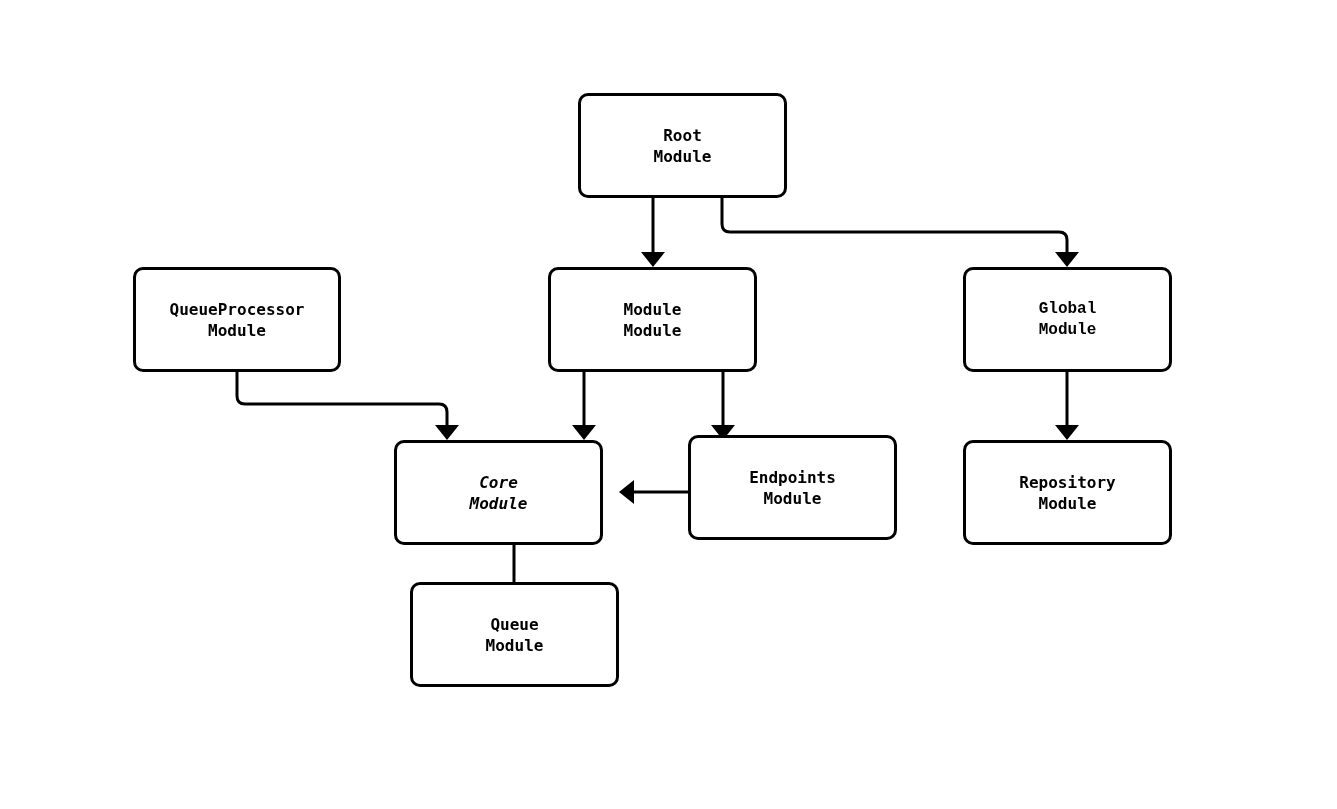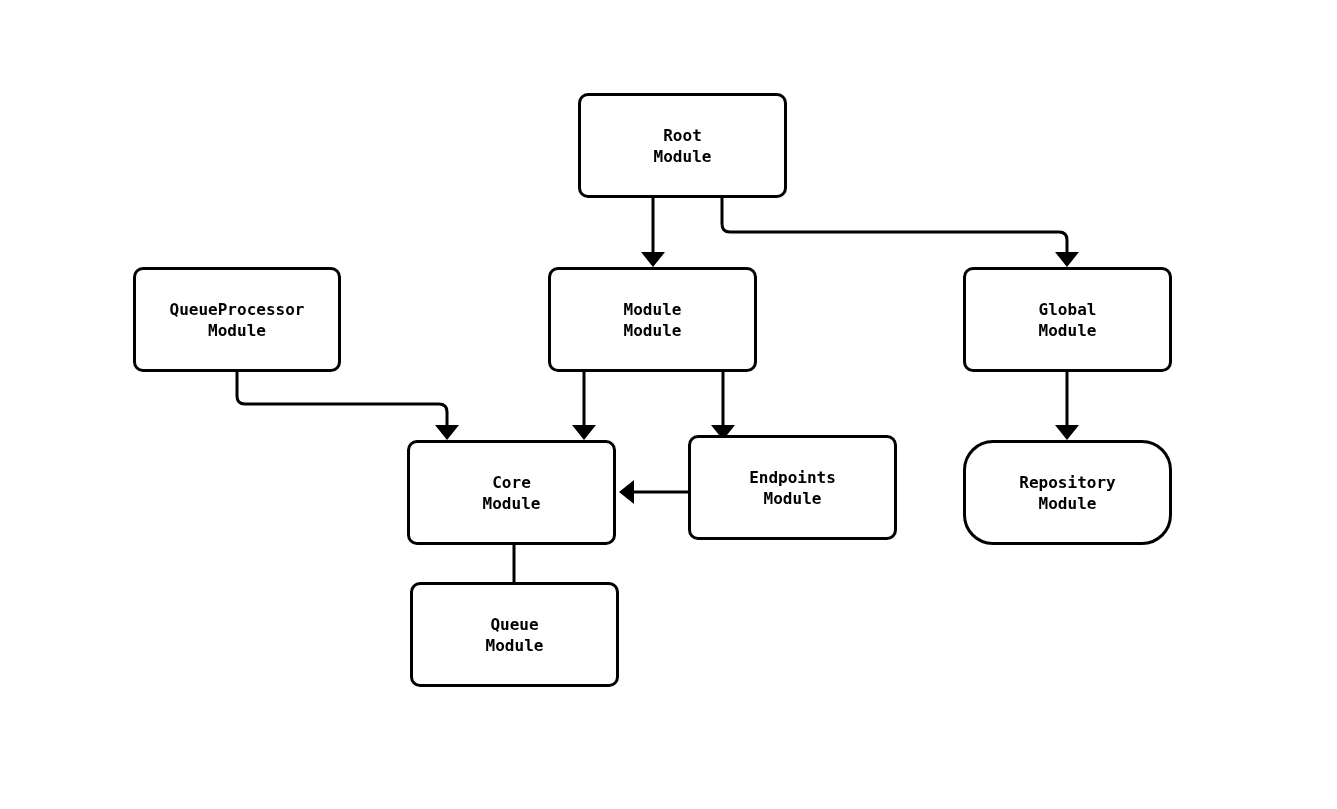--- a/index.html
+++ b/index.html
@@ -107,36 +107,36 @@
   <div class="node" style="left:133px; top:267px; width:208px;">
     <span>QueueProcessor</span>
     <span>Module</span>
   </div>
 
   <div class="node" style="left:548px; top:267px;">
     <span>Module</span>
     <span>Module</span>
   </div>
 
-  <div class="node" style="left:963px; top:267px;">
+  <div class="node" style="left:963px; top:267px;font-family:Liberation Mono, monospace;">
     <span>Global</span>
     <span>Module</span>
   </div>
 
-  <div class="node" style="left:407px; top:440px;">
+  <div class="node" style="left:394px; top:440px;font-style:italic;">
     <span>Core</span>
     <span>Module</span>
   </div>
 
   <div class="node" style="left:688px; top:435px;">
     <span>Endpoints</span>
     <span>Module</span>
   </div>
 
-  <div class="node" style="left:963px; top:440px;border-radius:30px;">
+  <div class="node" style="left:963px; top:440px;">
     <span>Repository</span>
     <span>Module</span>
   </div>
 
   <div class="node" style="left:410px; top:582px;">
     <span>Queue</span>
     <span>Module</span>
   </div>
 
 </div>

